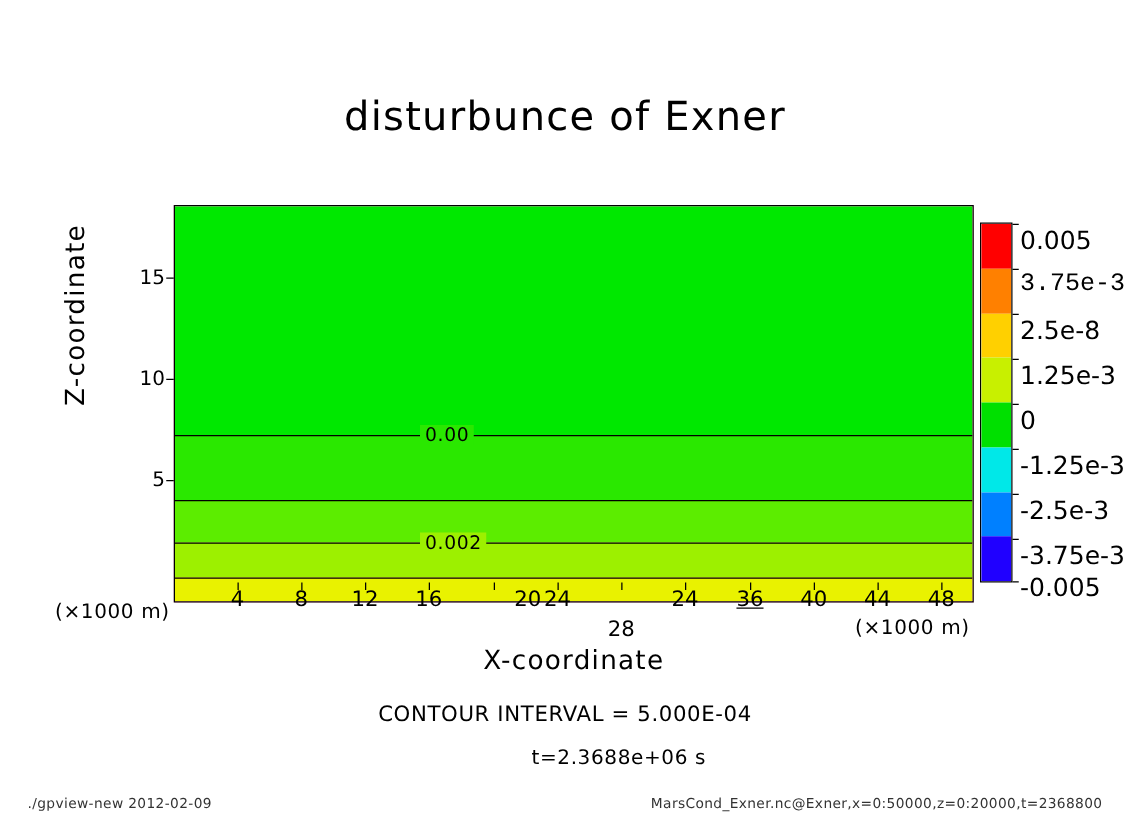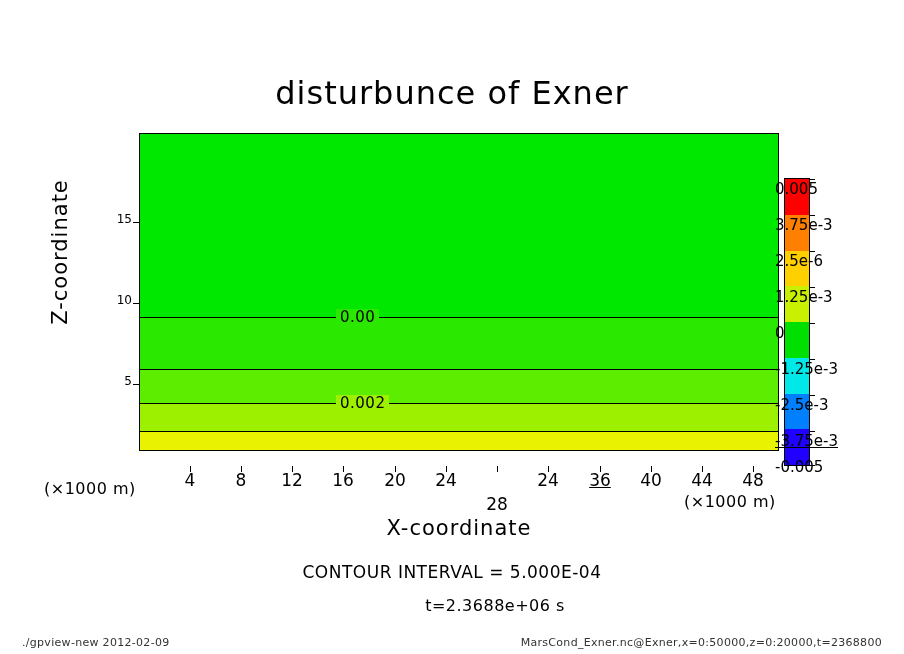--- a/index.html
+++ b/index.html
@@ -22,21 +22,21 @@
     top: 74px;
     width: 904px;
     text-align: center;
     font-size: 32px;
     letter-spacing: 1px;
   }
 
   
   #plot-frame {
     left: 139px;
-    top: 133px;
+    top: 164px;
     width: 640px;
     height: 318px;
     border: 1.5px solid #000;
     box-sizing: border-box;
     overflow: hidden;
     background: #f9a8d4;
   }
   #plot-fill {
     position: absolute;
     inset: 0;
@@ -69,21 +69,21 @@
   .xtick-label {
     position: absolute;
     font-size: 17px;
     text-align: center;
     width: 40px;
     margin-left: -20px;
     top: 470px;
   }
   .ytick-label {
     position: absolute;
-    font-size: 12px;
+    font-size: 16px;
     text-align: right;
     width: 40px;
     left: 92px;
   }
   .tick-mark-x {
     position: absolute;
     top: 466px;
     width: 0;
     height: 6px;
     border-left: 1.5px solid #000;
@@ -135,22 +135,22 @@
     border: 1.2px solid #000;
     box-sizing: border-box;
     overflow: hidden;
   }
   .cb-cell {
     width: 100%;
     height: 12.5%;
   }
   .cb-label {
     position: absolute;
-    left: 775px;
-    font-size: 15px;
+    left: 816px;
+    font-size: 20px;
     white-space: nowrap;
     text-align: center;
   }
   .cb-tick {
     position: absolute;
     left: 810px;
     width: 5px;
     height: 0;
     border-top: 1.2px solid #000;
   }
@@ -224,21 +224,21 @@
 <div class="tick-mark-x" style="left:548px;"></div>
 <div class="tick-mark-x" style="left:600px;"></div>
 <div class="tick-mark-x" style="left:651px;"></div>
 <div class="tick-mark-x" style="left:702px;"></div>
 <div class="tick-mark-x" style="left:753px;"></div>
 
 <div class="xtick-label" style="left:190px;">4</div>
 <div class="xtick-label" style="left:241px;">8</div>
 <div class="xtick-label" style="left:292px;">12</div>
 <div class="xtick-label" style="left:343px;">16</div>
-<div class="xtick-label" style="left:395px;">20</div>
+<div class="xtick-label" style="left:413px;text-align:right;">20</div>
 <div class="xtick-label" style="left:446px;">24</div>
 <div class="xtick-label" style="left:497px;margin-top:24px;">28</div>
 <div class="xtick-label" style="left:548px;">24</div>
 <div class="xtick-label" style="left:600px;text-decoration:underline;">36</div>
 <div class="xtick-label" style="left:651px;">40</div>
 <div class="xtick-label" style="left:702px;">44</div>
 <div class="xtick-label" style="left:753px;">48</div>
 
 <div class="tick-mark-y" style="top:222px;"></div>
 <div class="tick-mark-y" style="top:303px;"></div>
@@ -268,25 +268,25 @@
 <div class="cb-tick" style="top:215px;"></div>
 <div class="cb-tick" style="top:251px;"></div>
 <div class="cb-tick" style="top:287px;"></div>
 <div class="cb-tick" style="top:323px;"></div>
 <div class="cb-tick" style="top:359px;"></div>
 <div class="cb-tick" style="top:395px;"></div>
 <div class="cb-tick" style="top:431px;"></div>
 <div class="cb-tick" style="top:465px;"></div>
 
 <div class="cb-label" style="top:180px;">0.005</div>
-<div class="cb-label" style="top:216px;">3.75e-3</div>
-<div class="cb-label" style="top:252px;">2.5e-6</div>
+<div class="cb-label" style="top:216px;font-family:Liberation Mono, monospace;">3.75e-3</div>
+<div class="cb-label" style="top:252px;">2.5e-8</div>
 <div class="cb-label" style="top:288px;">1.25e-3</div>
 <div class="cb-label" style="top:324px;">0</div>
 <div class="cb-label" style="top:360px;">-1.25e-3</div>
 <div class="cb-label" style="top:396px;">-2.5e-3</div>
-<div class="cb-label" style="top:432px;text-decoration:underline;">-3.75e-3</div>
+<div class="cb-label" style="top:432px;">-3.75e-3</div>
 <div class="cb-label" style="top:458px;">-0.005</div>
 
 <div class="abs" id="contour-interval">CONTOUR INTERVAL = 5.000E-04</div>
 <div class="abs" id="time-stamp">t=2.3688e+06 s</div>
 <div class="abs" id="footer-left">./gpview-new   2012-02-09</div>
 <div class="abs" id="footer-right">MarsCond_Exner.nc@Exner,x=0:50000,z=0:20000,t=2368800</div>
 
 </body></html>

